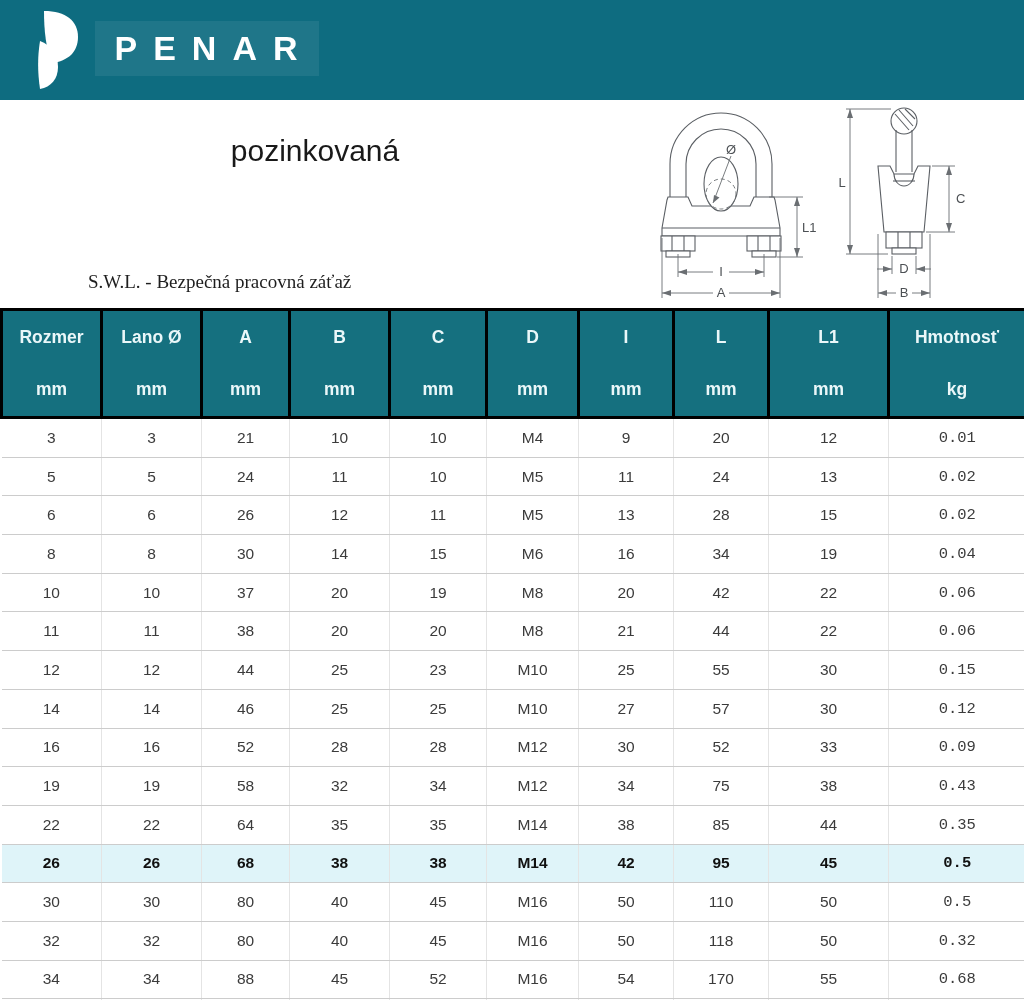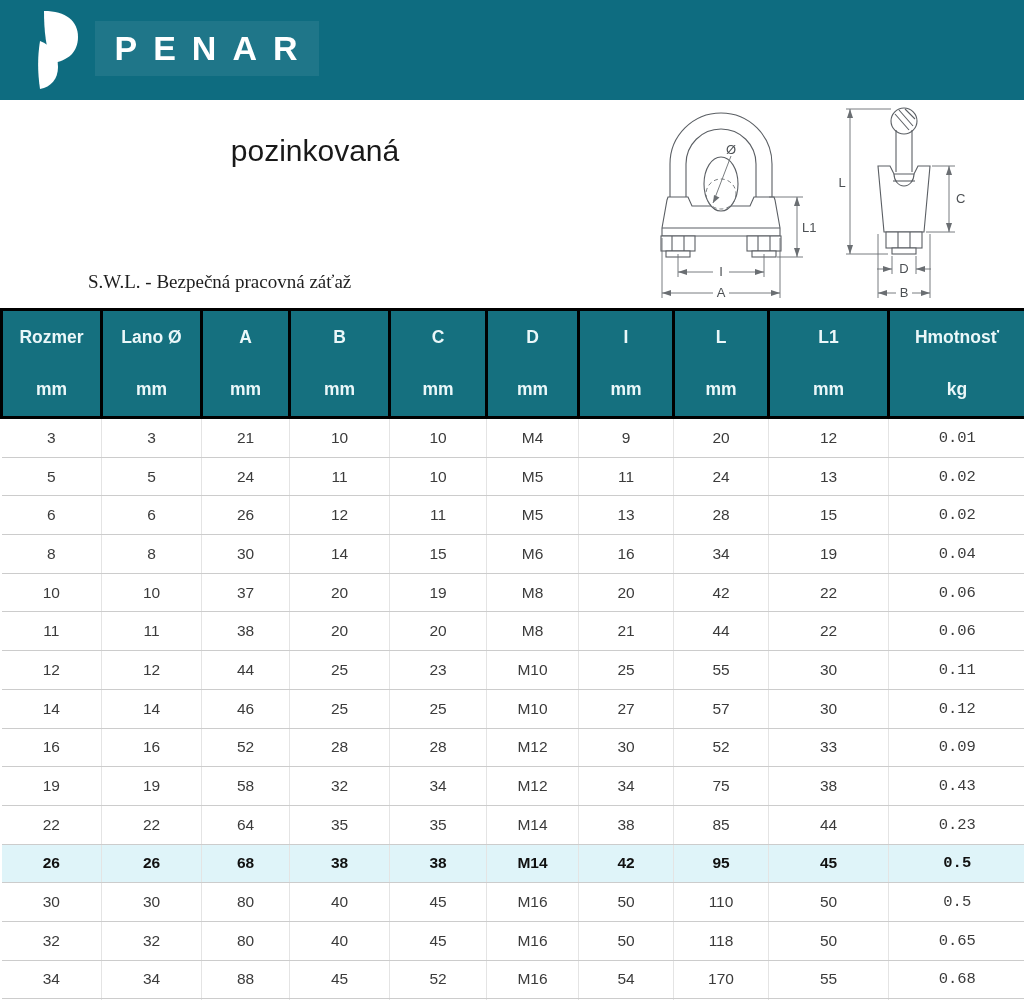--- a/index.html
+++ b/index.html
@@ -323,21 +323,21 @@
         <tr>
           <td>12</td>
           <td>12</td>
           <td>44</td>
           <td>25</td>
           <td>23</td>
           <td>M10</td>
           <td>25</td>
           <td>55</td>
           <td>30</td>
-          <td>0.11</td>
+          <td>0.15</td>
         </tr>
         <tr>
           <td>14</td>
           <td>14</td>
           <td>46</td>
           <td>25</td>
           <td>25</td>
           <td>M10</td>
           <td>27</td>
           <td>57</td>
@@ -371,21 +371,21 @@
         <tr>
           <td>22</td>
           <td>22</td>
           <td>64</td>
           <td>35</td>
           <td>35</td>
           <td>M14</td>
           <td>38</td>
           <td>85</td>
           <td>44</td>
-          <td>0.23</td>
+          <td>0.35</td>
         </tr>
         <tr class="hl">
           <td>26</td>
           <td>26</td>
           <td>68</td>
           <td>38</td>
           <td>38</td>
           <td>M14</td>
           <td>42</td>
           <td>95</td>
@@ -407,21 +407,21 @@
         <tr>
           <td>32</td>
           <td>32</td>
           <td>80</td>
           <td>40</td>
           <td>45</td>
           <td>M16</td>
           <td>50</td>
           <td>118</td>
           <td>50</td>
-          <td>0.65</td>
+          <td>0.32</td>
         </tr>
         <tr>
           <td>34</td>
           <td>34</td>
           <td>88</td>
           <td>45</td>
           <td>52</td>
           <td>M16</td>
           <td>54</td>
           <td>170</td>

